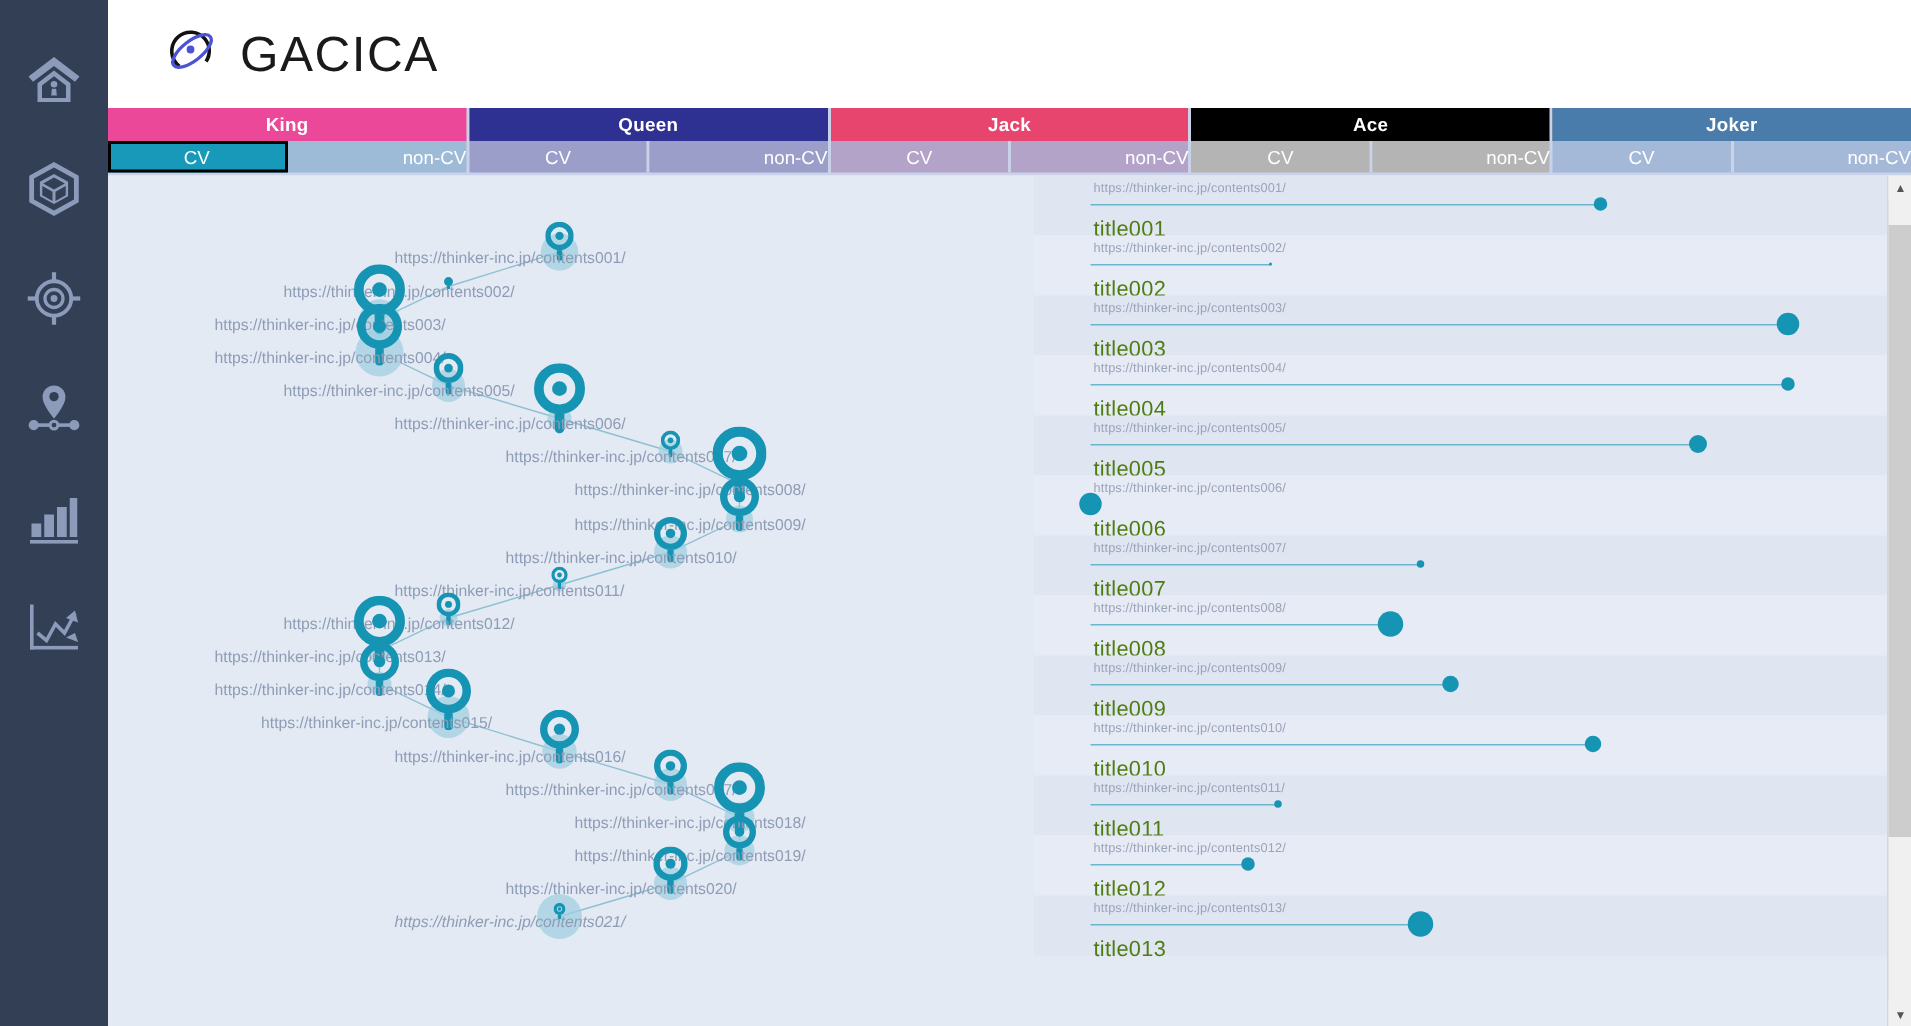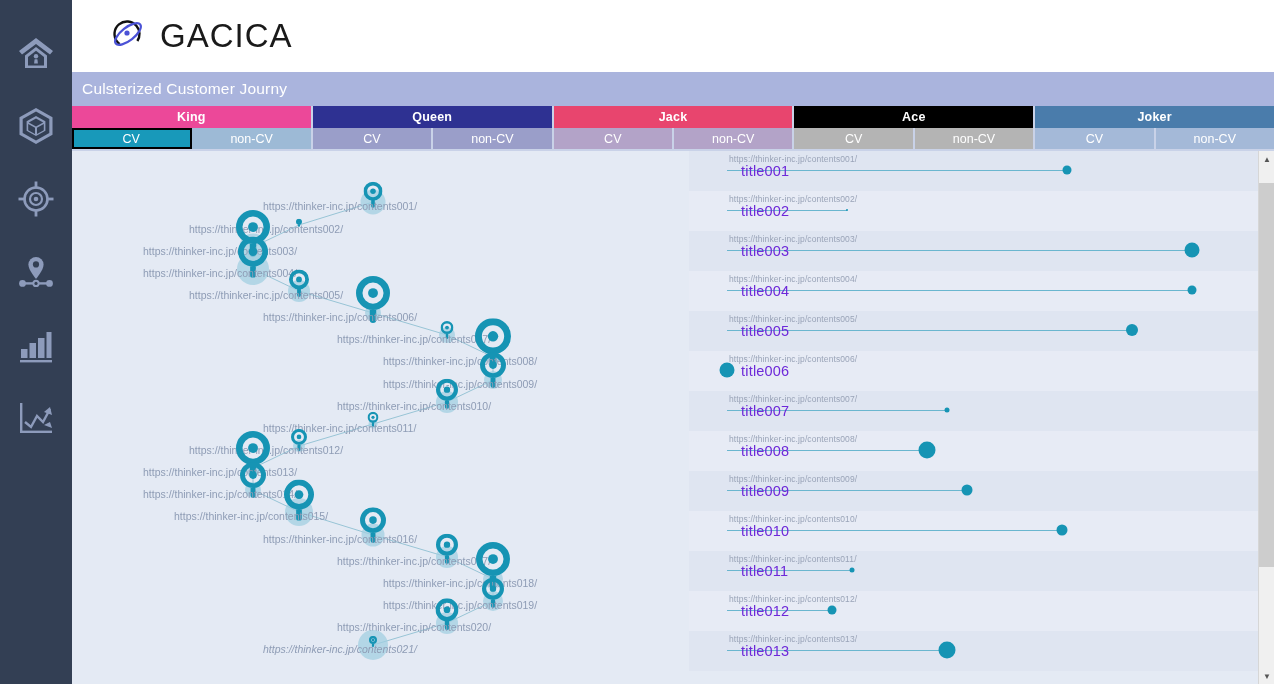--- a/index.html
+++ b/index.html
@@ -70,21 +70,21 @@
   }
   .seg-group:last-child { border-right: none; }
   .sub-group { flex: 1 1 0; display: flex; border-right: 2px solid #c9d2e8; }
   .sub-group:last-child { border-right: none; }
   .seg-sub {
     flex: 1 1 0; display: flex; align-items: center; justify-content: center;
     color: #ffffff; font-size: 12.5px; cursor: pointer;
     border-right: 2px solid #c9d2e8;
     position: relative;
   }
-  .seg-sub:last-child { border-right: none; }
+  .seg-sub:last-child { border-right: none; justify-content: flex-end; }
   .seg-sub.selected {
     outline: 2px solid #000; outline-offset: -2px;
     color: #ffffff; font-weight: normal; z-index: 2;
   }
 
   
   #body { flex: 1 1 auto; display: flex; min-height: 0; position: relative; }
 
   
   #map {
@@ -127,22 +127,22 @@
   .lrow .bar {
     position: absolute; left: 38px; top: 19px;
     height: 1px; background: #6ab6cf;
   }
   .lrow .dot {
     position: absolute; top: 19px;
     border-radius: 50%; background: #1694b4;
     transform: translate(-50%,-50%);
   }
   .lrow .ttl {
-    position: absolute; left: 40px; top: 12px;
-    font-size: 14.5px; color: #6d28d9; letter-spacing: .2px; margin-left: 12px;
+    position: absolute; left: 40px; top: 28px;
+    font-size: 14.5px; color: #4d7c0f; letter-spacing: .2px;
   }
 
   
   #sb {
     position: absolute; right: 0; top: 0; width: 16px; height: 100%;
     background: #f0f0f0; border-left: 1px solid #d6d6d6;
   }
   #sb .arrow {
     height: 16px; width: 16px; display: flex;
     align-items: center; justify-content: center;
@@ -241,23 +241,20 @@
           <svg width="40" height="40" viewBox="0 0 40 40">
             <circle cx="19" cy="20" r="12.5" fill="none" stroke="#111" stroke-width="2.4" stroke-dasharray="55 20" transform="rotate(140 19 20)"></circle>
             <ellipse cx="20" cy="20" rx="15.5" ry="6.5" fill="none" stroke="#4b52d6" stroke-width="2.2" transform="rotate(-38 20 20)"></ellipse>
             <circle cx="19" cy="19" r="2.6" fill="#4b52d6"></circle>
           </svg>
         </span>
         <span id="logo-text">GACICA</span>
       </div>
     </header>
 
-    <div id="titlebar">
-      <span class="title">Culsterized Customer Journy</span>
-    </div>
 
     <div id="segbar">
       <div class="seg-row1" id="seg-row1">
           <div class="seg-group" style="background: #ec4899;">
             <span>King</span>
           </div>
           <div class="seg-group" style="background: rgb(46, 49, 146);">
             <span>Queen</span>
           </div>
           <div class="seg-group" style="background: rgb(232, 69, 110);">

